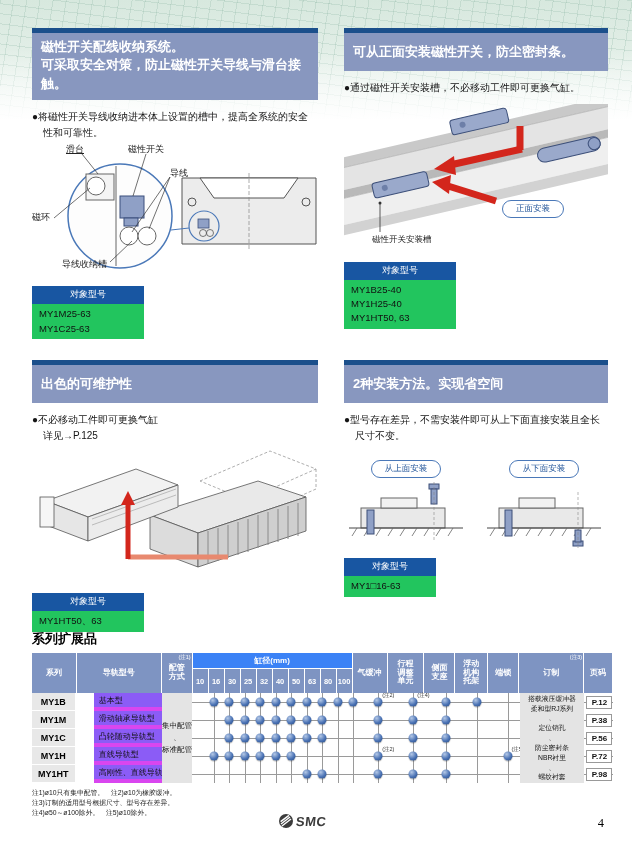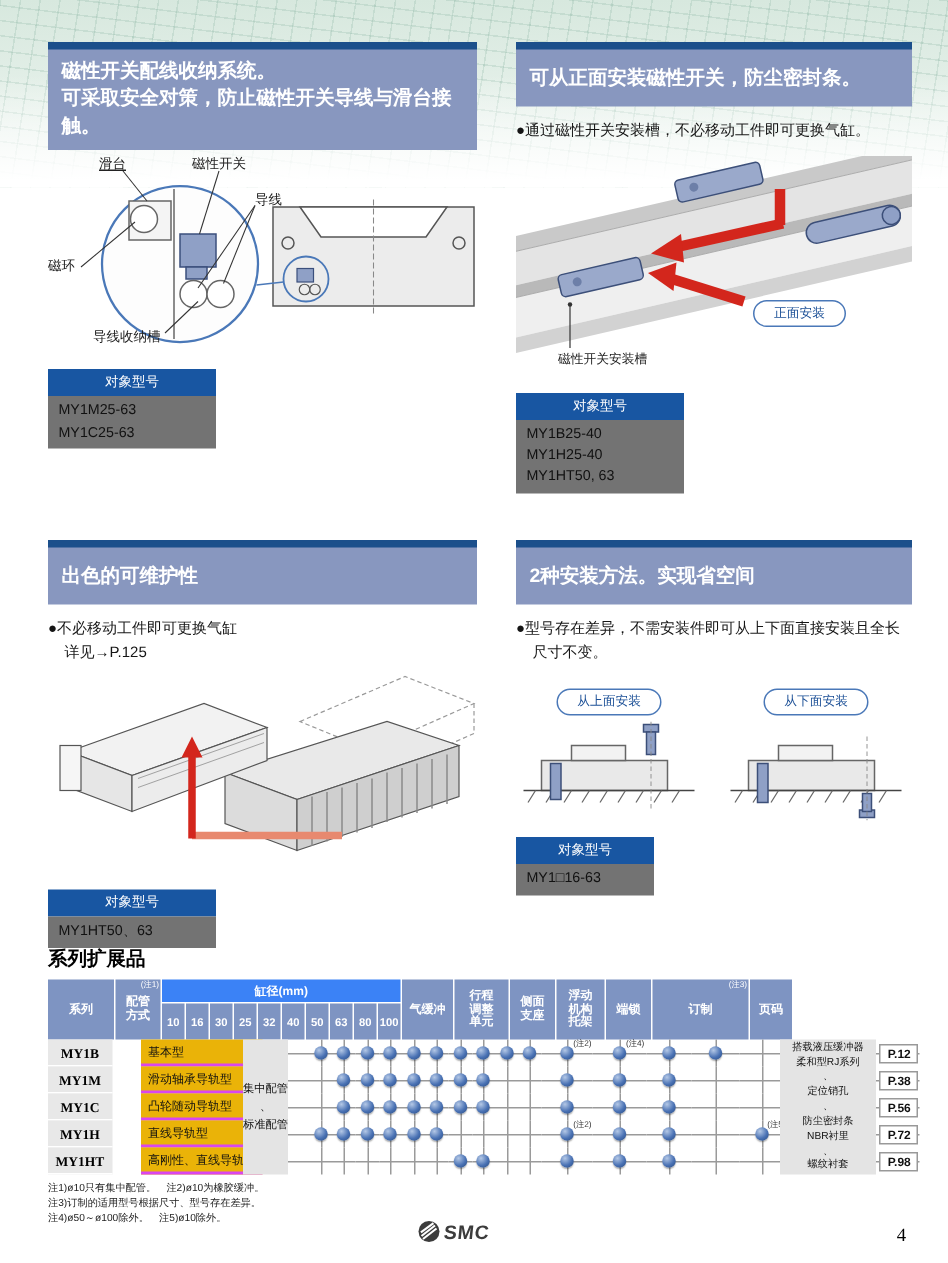--- a/index.html
+++ b/index.html
@@ -18,21 +18,21 @@
   .col-r{width:264px;position:relative;}
   .phead{background:#8897bf;border-top:5px solid #1b4f8b;color:#fff;font-weight:bold;
          font-size:13px;line-height:1.42;padding:5px 9px 7px;white-space:pre-line;}
   .phead.single{padding-top:10px;padding-bottom:10px;}
   .bullet{font-size:10px;color:#151515;line-height:1.55;margin:9px 0 0 0;
           padding-left:11px;text-indent:-11px;white-space:pre-line;}
   .diagram{position:relative;}
   .dlabel{position:absolute;font-size:9px;color:#222;white-space:nowrap;}
   .modelbox{margin-top:6px;display:inline-block;min-width:112px;}
   .mb-h{background:#1856a2;color:#fff;font-size:9px;text-align:center;padding:2px 8px 3px;}
-  .mb-b{background:#737373;color:#111;font-size:9.5px;line-height:1.5;padding:3px 7px;}
+  .mb-b{background:#22c55e;color:#111;font-size:9.5px;line-height:1.5;padding:3px 7px;}
   .mb-b div{white-space:nowrap;}
   .badge{display:inline-block;border:1px solid #4a78b8;border-radius:999px;background:#fff;
          color:#1b4f96;font-size:8.5px;padding:2px 13px;white-space:nowrap;}
   
   .ext{position:relative;margin:12px 0 0 32px;width:581px;}
   .ext-title{font-size:13px;font-weight:bold;margin:0 0 5px 0;color:#000;}
   .thead{display:flex;height:40px;}
   .hcell{background:#7e94c2;color:#fff;font-size:8px;font-weight:bold;text-align:center;
          display:flex;align-items:center;justify-content:center;margin-right:1px;
          position:relative;line-height:1.12;white-space:pre-line;}
@@ -43,22 +43,22 @@
   .bore-group{width:160px;display:flex;flex-direction:column;margin-right:0;}
   .bore-label{background:#3b82f6;color:#fff;font-size:8px;font-weight:bold;height:15px;
               display:flex;align-items:center;justify-content:center;margin:0 1px 1px 0;}
   .bore-nums{display:flex;flex:1;}
   .bore-num{width:15px;margin-right:1px;background:#7e94c2;color:#fff;font-size:7.5px;
             font-weight:bold;display:flex;align-items:center;justify-content:center;text-align:right;}
   .tbody{position:relative;height:90px;}
   .trow{display:flex;height:18px;}
   .c-series{width:44px;margin-right:19px;background:#e8e8e8;border-bottom:1px solid #fff;
             font-size:9px;font-weight:bold;display:flex;align-items:center;justify-content:center;
-            box-sizing:border-box;color:#000;font-family:Liberation Serif, serif;}
-  .c-guide{width:84px;margin-right:1px;background:#eab308;border-bottom:2px solid #d946ef;
+            box-sizing:border-box;color:#000;}
+  .c-guide{width:84px;margin-right:1px;background:#8b5cf6;border-bottom:4px solid #d946ef;
            font-size:8px;display:flex;align-items:center;padding-left:5px;box-sizing:border-box;color:#111;}
   .mcell{position:relative;height:18px;}
   .mcell.vline::before{content:"";position:absolute;left:50%;top:0;bottom:0;width:1px;background:#9a9a9a;}
   .mcell::after{content:"";position:absolute;left:0;right:0;top:50%;height:1px;background:#9a9a9a;}
   .ball{position:absolute;width:9px;height:9px;border-radius:50%;left:50%;top:50%;
         transform:translate(-50%,-50%);z-index:2;
         background:radial-gradient(circle at 35% 30%, #b4c8e6 0%, #4a72b4 55%, #27497f 100%);
         box-shadow:0 1px 1px rgba(0,0,0,.3);}
   .bnote{position:absolute;left:62%;top:-1px;font-size:5.5px;color:#333;z-index:3;white-space:nowrap;}
   .c-page{width:28px;position:relative;display:flex;align-items:center;justify-content:center;}
@@ -78,20 +78,21 @@
 </head>
 <body>
 
 <div class="grid-bg"></div>
 
 <div class="cols row1">
 
   <div class="col-l">
     <div class="phead">磁性开关配线收纳系统。
 可采取安全对策，防止磁性开关导线与滑台接触。</div>
+    <div class="bullet">●将磁性开关导线收纳进本体上设置的槽中，提高全系统的安全性和可靠性。</div>
     <div class="diagram" style="height:136px;margin-top:4px;">
       <svg width="286" height="136" viewBox="0 0 286 136">
         <path d="M150,34 H284 V100 H150 Z" fill="#ececec" stroke="#555" stroke-width="1"></path>
         <path d="M168,34 L182,54 H252 L266,34 Z" fill="#ffffff" stroke="#555" stroke-width="1"></path>
         <line x1="217" y1="29" x2="217" y2="105" stroke="#888" stroke-width="0.7" stroke-dasharray="4,2"></line>
         <circle cx="160" cy="58" r="4" fill="none" stroke="#555"></circle>
         <circle cx="274" cy="58" r="4" fill="none" stroke="#555"></circle>
         <circle cx="172" cy="82" r="15" fill="none" stroke="#4a78b8" stroke-width="1.2"></circle>
         <rect x="166" y="75" width="11" height="9" fill="#8fa0c6" stroke="#3b4f7c" stroke-width="0.8"></rect>
         <circle cx="171" cy="89" r="3.5" fill="none" stroke="#555" stroke-width="0.8"></circle>
@@ -270,20 +271,21 @@
         <div>MY1□16-63</div>
       </div>
     </div>
   </div>
 </div>
 
 <div class="ext">
   <div class="ext-title">系列扩展品</div>
   <div class="thead">
     <div class="hcell w-series">系列</div>
+    <div class="hcell w-guide">导轨型号</div>
     <div class="hcell w-piping">
       <span>配管
 方式</span>
       <span class="h-note">(注1)</span>
     </div>
     <div class="bore-group">
       <div class="bore-label">缸径(mm)</div>
       <div class="bore-nums">
           <div class="bore-num">10</div>
           <div class="bore-num">16</div>

